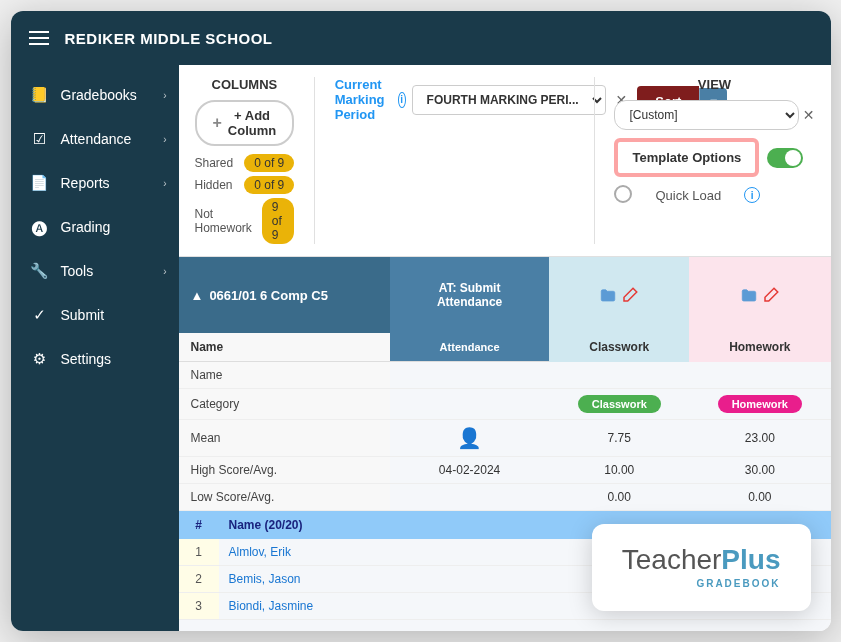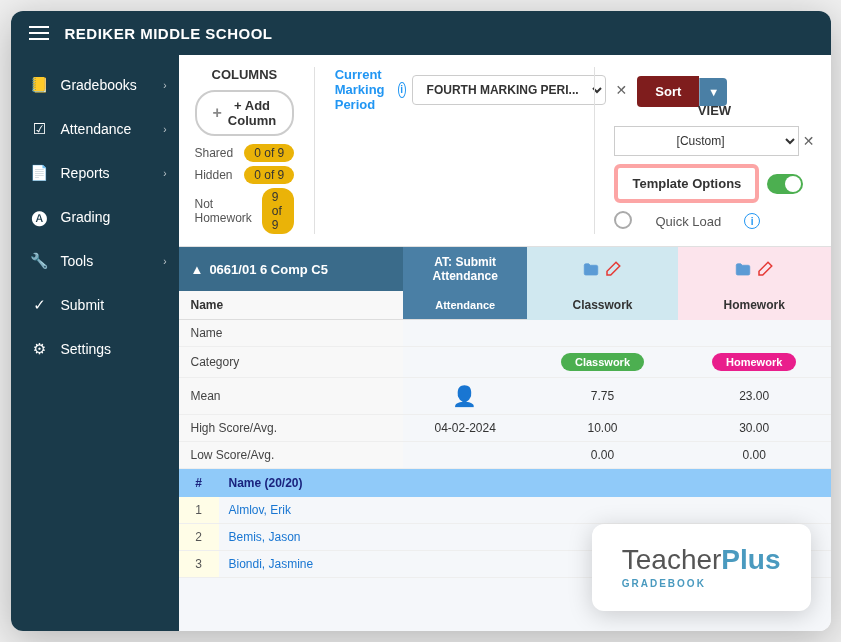--- a/index.html
+++ b/index.html
@@ -26,21 +26,21 @@
       position: relative;
     }
 
     
     .top-bar {
       background: #1a3a4a;
       color: white;
       display: flex;
       align-items: center;
       padding: 0 18px;
-      height: 44px;
+      height: 54px;
       flex-shrink: 0;
     }
     .hamburger-icon {
       display: flex;
       flex-direction: column;
       gap: 4px;
       margin-right: 16px;
       cursor: pointer;
     }
     .hamburger-icon span {
@@ -244,36 +244,34 @@
       display: flex;
       flex-direction: column;
       gap: 8px;
       min-width: 200px;
     }
     .view-title {
       text-align: center;
       font-weight: 700;
       font-size: 13px;
       color: #333;
-      margin-top: 36px;
     }
     .custom-select-row {
       display: flex;
       align-items: center;
       gap: 4px;
     }
     .custom-select {
       border: 1px solid #ccc;
-      border-radius: 0;
+      border-radius: 12px;
       padding: 6px 10px;
       font-size: 12px;
       color: #333;
       background: white;
       flex: 1;
-      text-align: center;
     }
     .custom-clear {
       color: #666;
       cursor: pointer;
       font-size: 14px;
     }
     .toggle {
       width: 36px;
       height: 20px;
       background: #e0e0e0;
@@ -413,35 +411,35 @@
     .student-row .name-col {
       color: #1976d2;
       font-weight: 500;
     }
 
     
     .submit-cell {
       background: #4a7fa5;
       color: white;
       text-align: center;
-      padding: 8px;
+      padding: 24px;
       font-size: 12px;
       font-weight: 600;
     }
 
     
     .teacherplus-overlay {
       position: absolute;
       bottom: 20px;
       right: 20px;
       background: white;
       border-radius: 12px;
       box-shadow: 0 4px 24px rgba(0,0,0,0.18);
       padding: 22px 30px;
-      text-align: left;
+      text-align: right;
       min-width: 200px;
     }
     .teacherplus-text {
       font-size: 28px;
       font-weight: 300;
       color: #555;
       line-height: 1;
     }
     .teacherplus-text .plus {
       color: #4a9abf;

